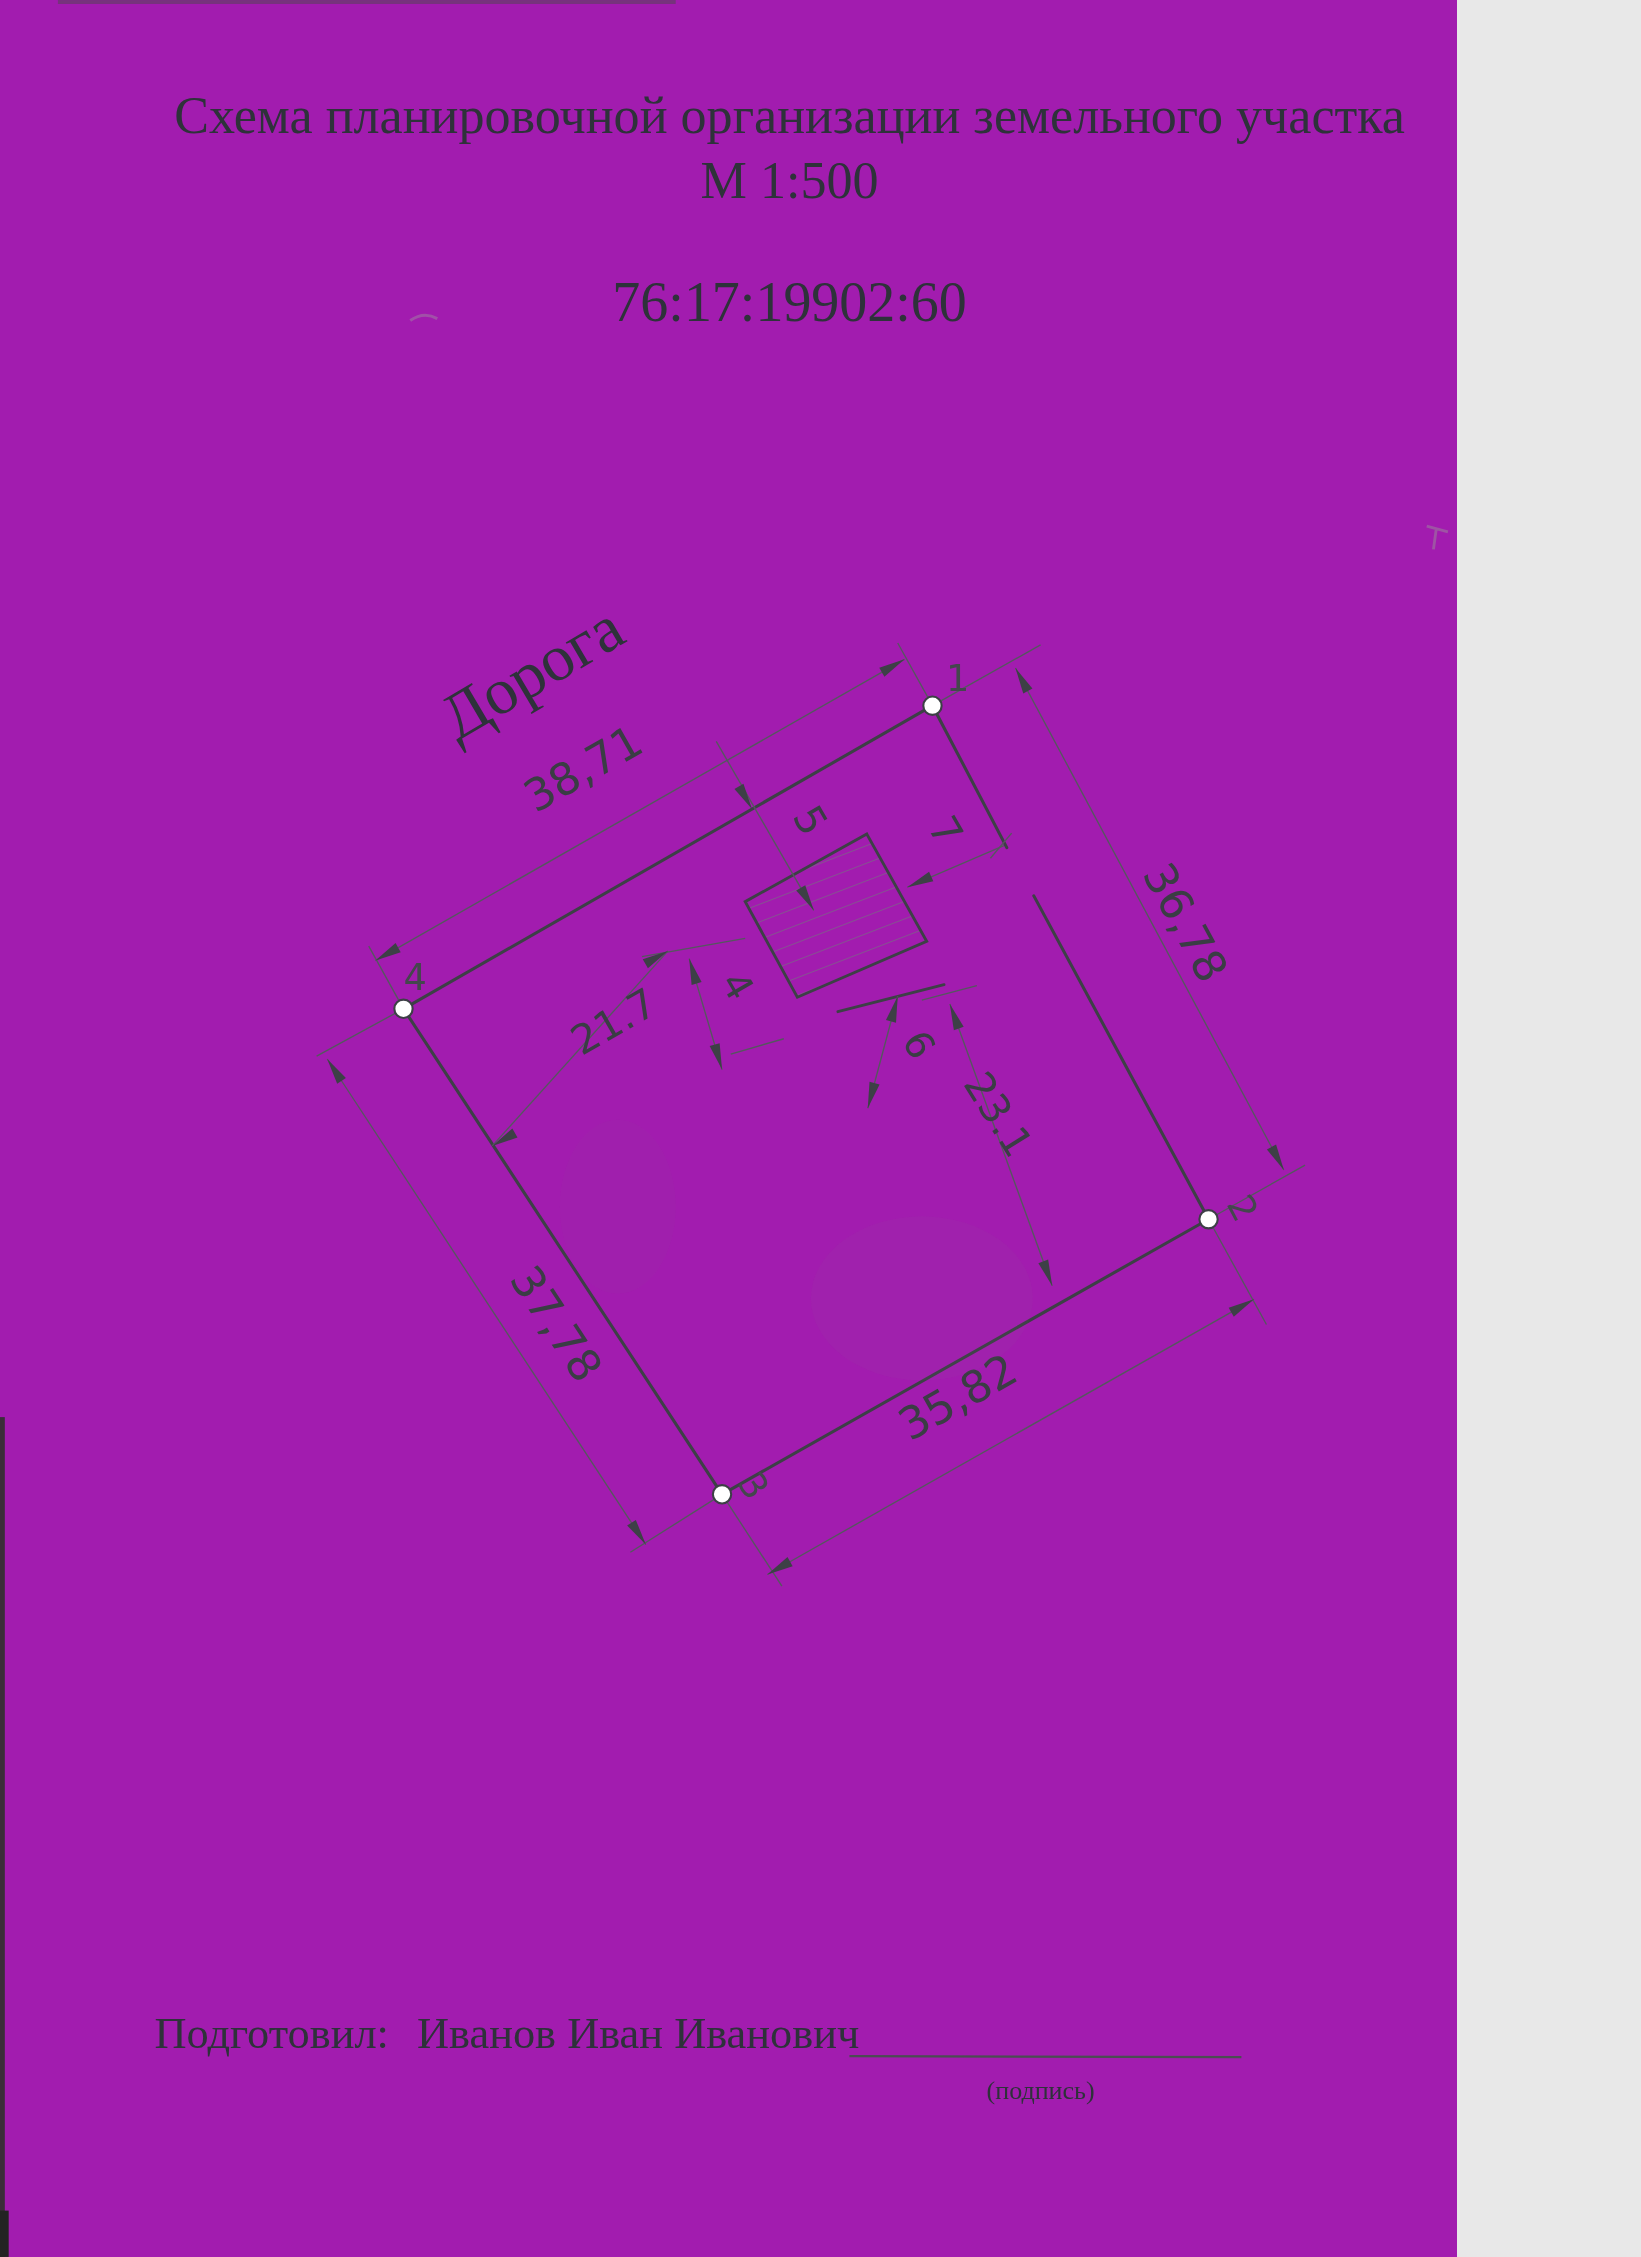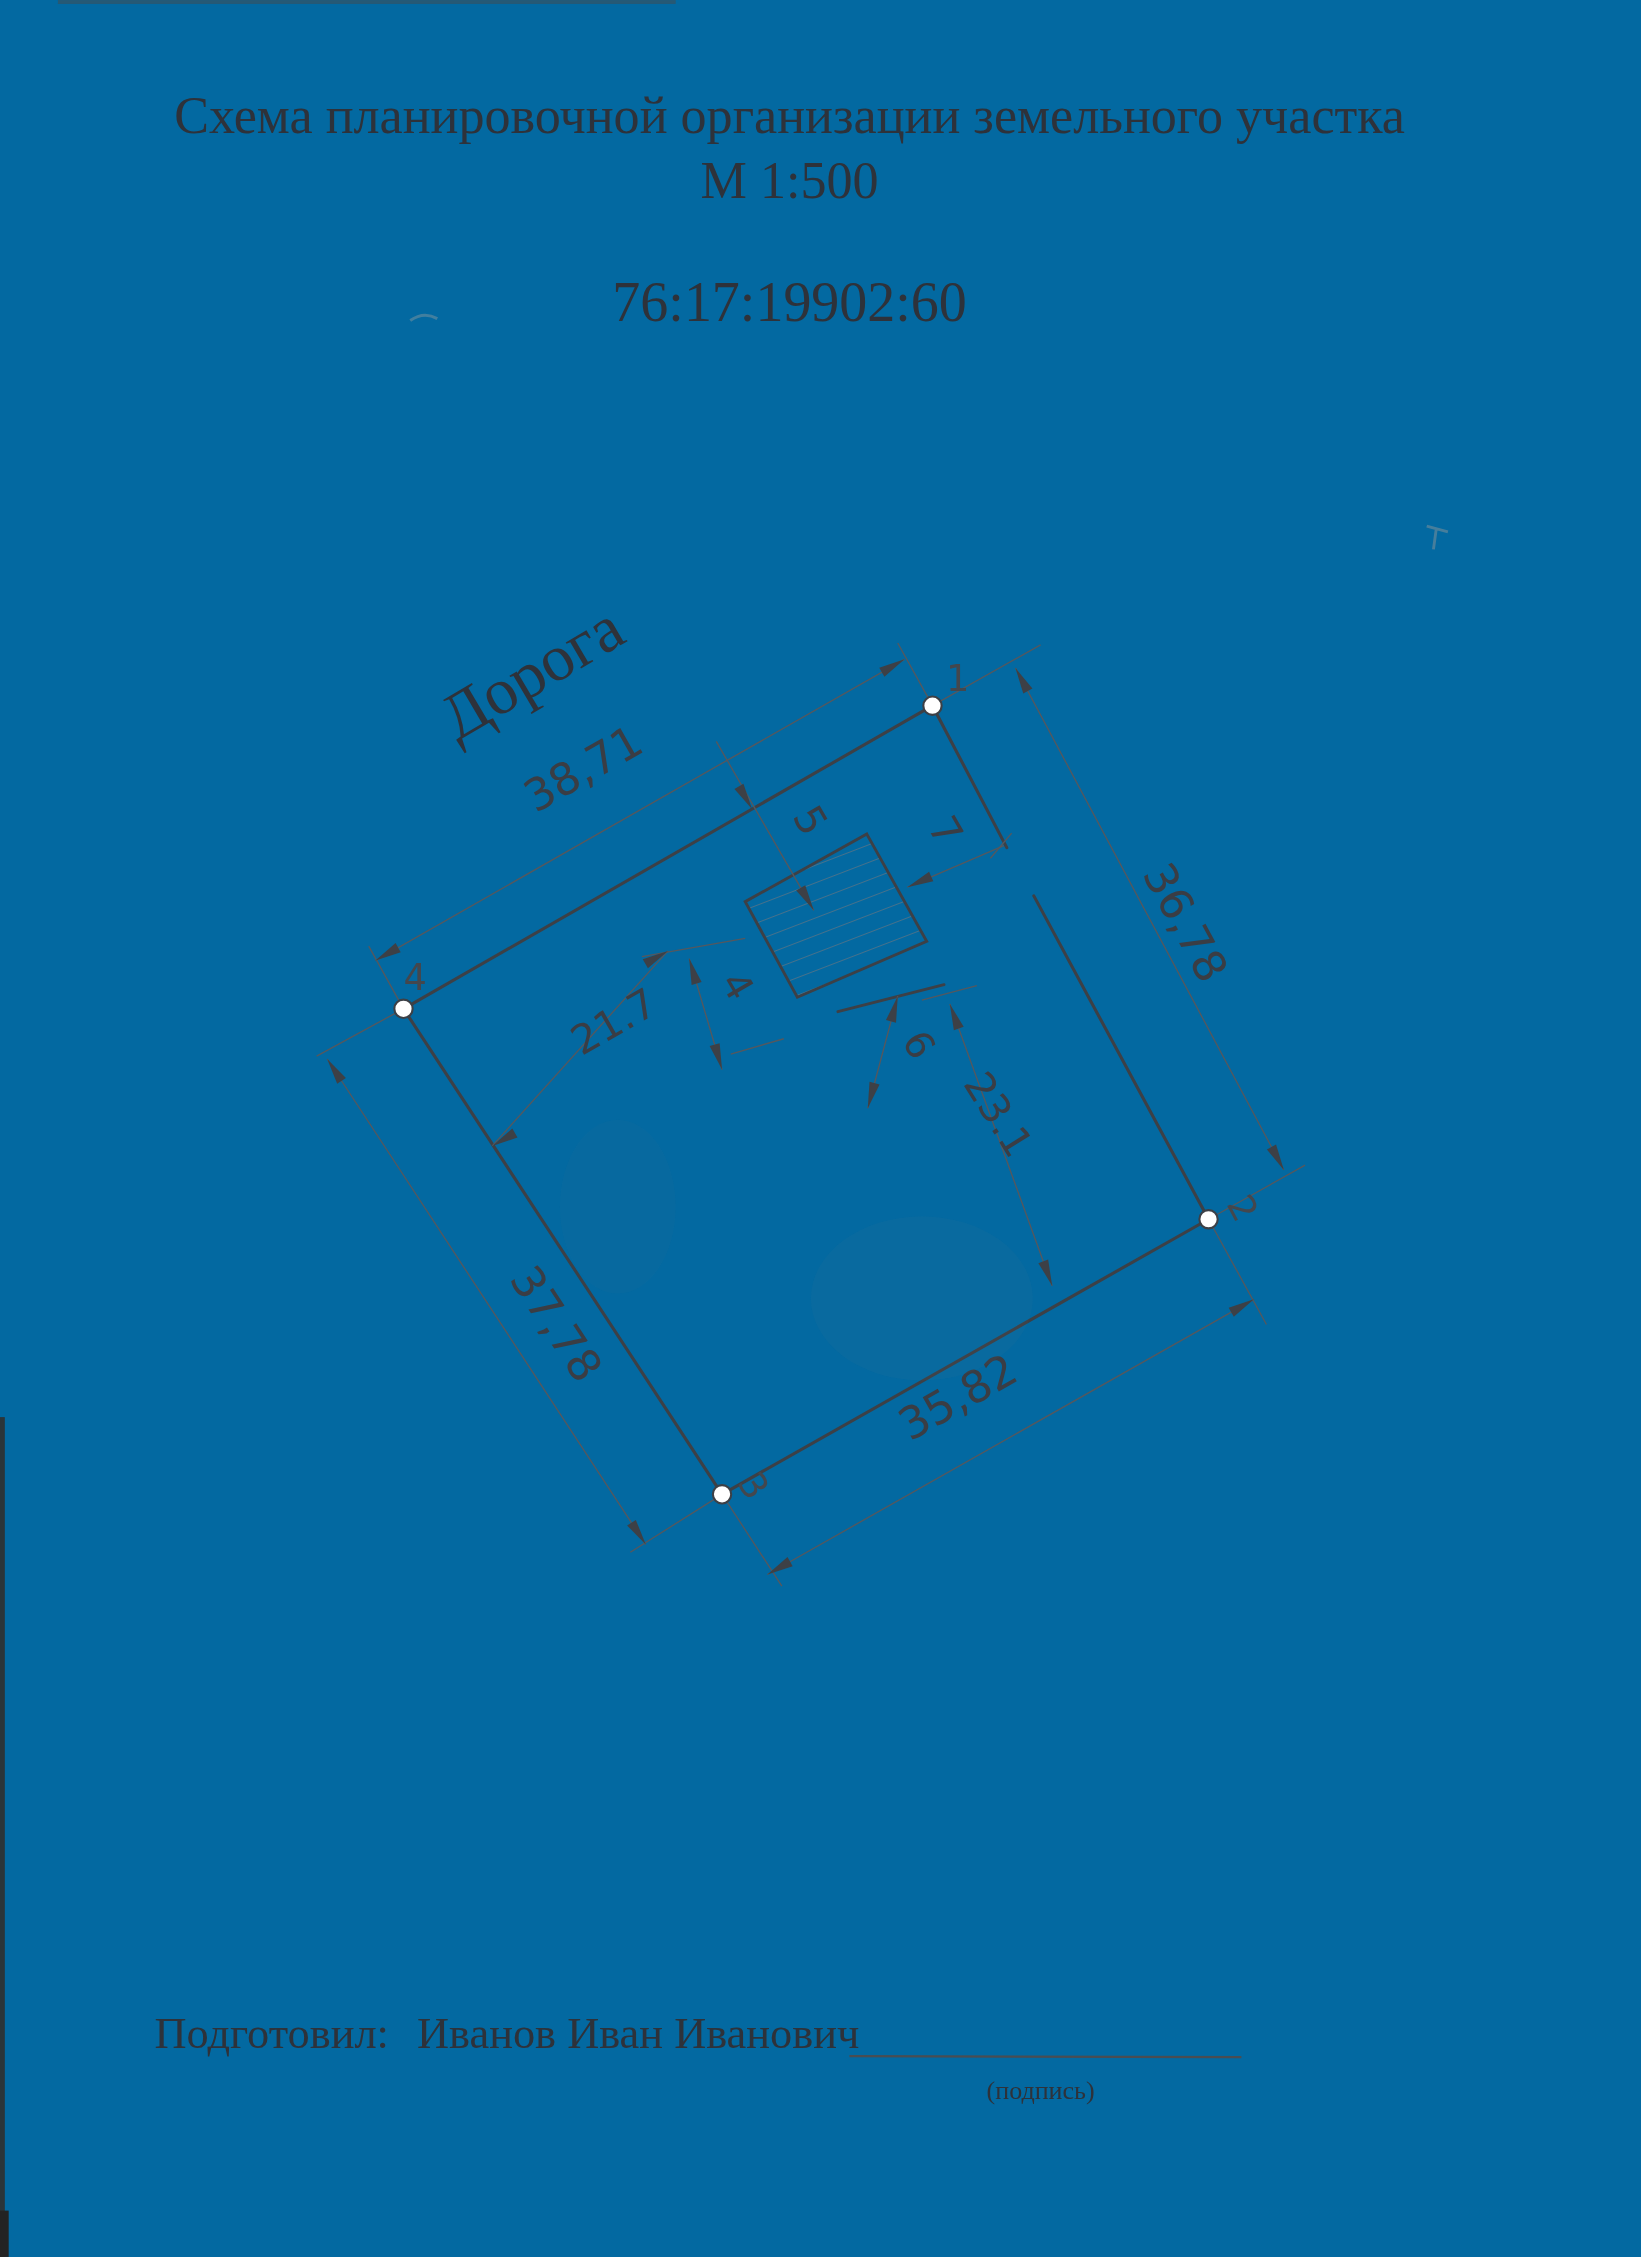--- a/index.html
+++ b/index.html
@@ -1,19 +1,19 @@
 <!DOCTYPE html>
 <html><head>
 <meta charset="utf-8">
 <style>
   html,body{margin:0;padding:0;background:#e8e8e8;}
   .page{
     position:relative;
-    width:1641px;height:2257px;
-    background:#0369a1;
+    width:1457px;height:2257px;
+    background:#a21caf;
     overflow:hidden;
     font-family:"Liberation Serif", serif;
   }
   svg{position:absolute;left:0;top:0;}
   .t-title{font-family:"Liberation Serif",serif;fill:#2e323a;}
   .t-dim{font-family:"DejaVu Sans",sans-serif;fill:#3a3d44;}
   .t-corner{font-family:"DejaVu Sans",sans-serif;fill:#44474d;}
   .ln{stroke:#3d4046;fill:none;}
   .thin{stroke:#55585e;stroke-width:1.4;fill:none;}
   .thick{stroke-width:3.2;stroke-linecap:round;}

